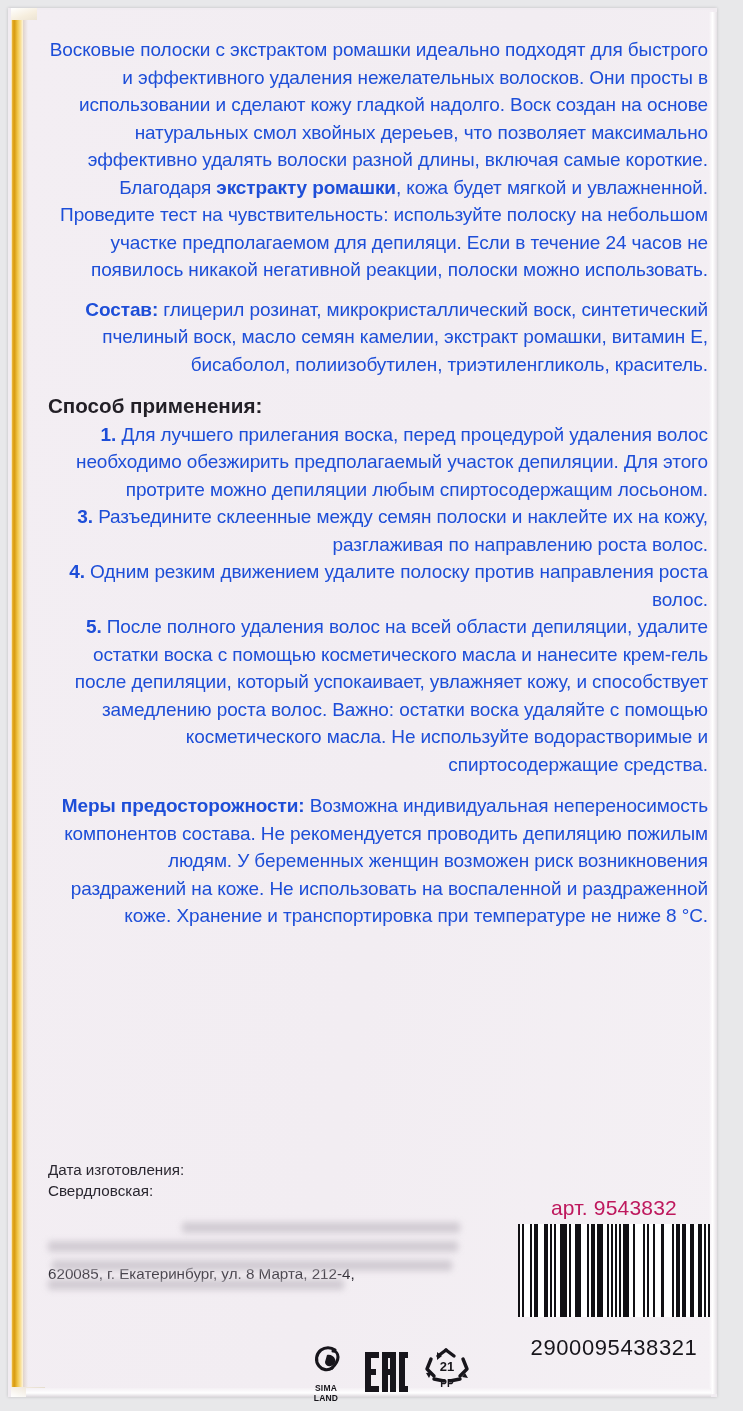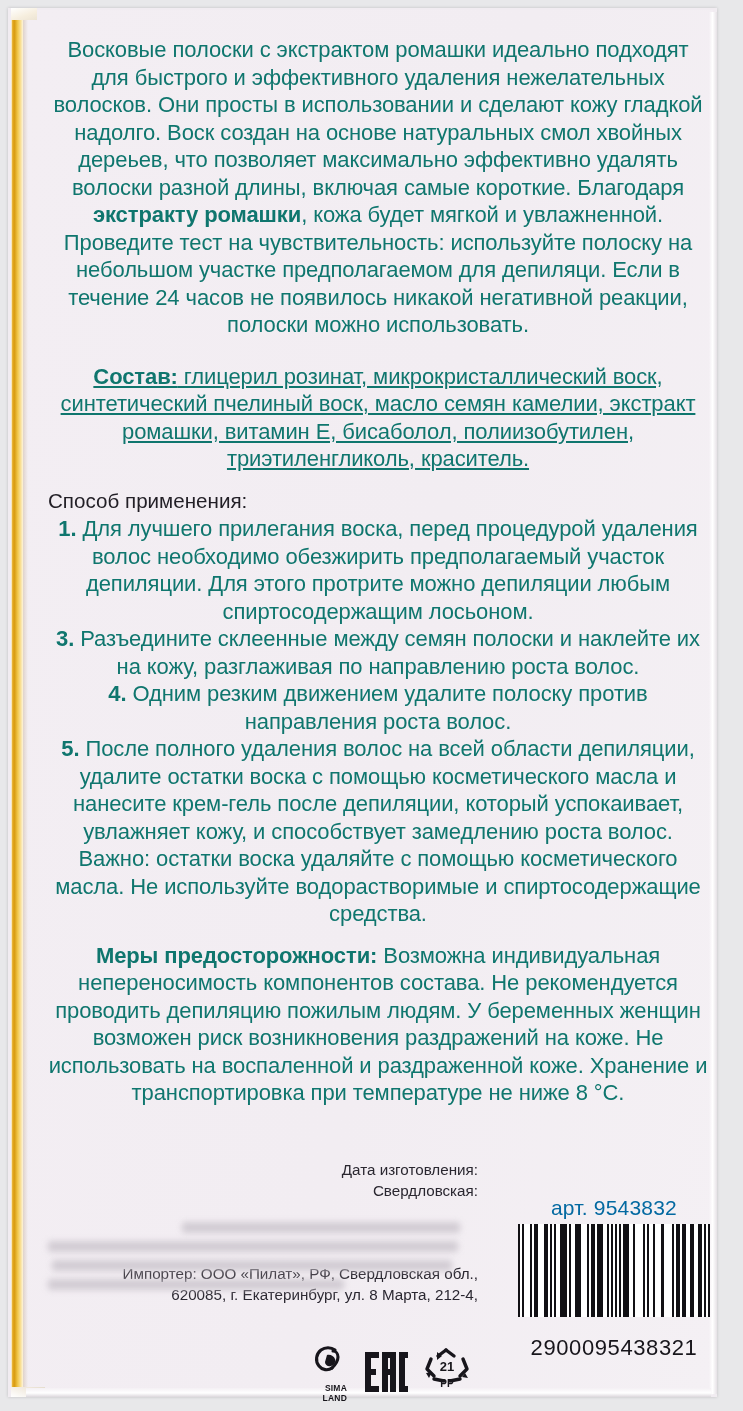--- a/index.html
+++ b/index.html
@@ -99,50 +99,49 @@
   #content {
     position: absolute;
     left: 40px;
     top: 28px;
     width: 660px;
     color: #221f26;
   }
 
   p.body-text {
     margin: 0 0 0 0;
-    font-size: 22px;
+    font-size: 19px;
     line-height: 27.5px;
     letter-spacing: -0.1px;
-    color: #0f766e;
-    text-align: center;
+    color: #1d4ed8;
+    text-align: right;
   }
   .blk { margin-bottom: 14px; }
   .hd { font-weight: bold; }
   .num { font-weight: bold; }
 
-  #composition-block { margin-top: 24px; text-decoration: underline; }
+  #composition-block { margin-top: 12px; }
   #usage-title {
     font-size: 20.6px;
     line-height: 27.5px;
-    font-weight: normal;
+    font-weight: bold;
     margin: 14px 0 0 0;
   }
   #usage-steps { margin-top: 1px; }
   #precautions-block { margin-top: 14px; }
 
   
   #fineprint {
     position: absolute;
     left: 40px;
     top: 1152px;
     width: 430px;
     font-size: 15.2px;
     line-height: 20.5px;
     color: #2a2730;
-    text-align: right;
   }
   #fineprint .ln { white-space: nowrap; }
 
   #manufacturer-line { position: relative; }
   
   #manufacturer-redacted {
     position: absolute;
     left: 0;
     top: 41px;
     width: 412px;
@@ -174,36 +173,36 @@
   }
   .icon-item { position: absolute; }
   #sima-land-icon { left: 0px;  top: 0px; }
   #eac-icon      { left: 59px; top: 2px; }
   #recycle-icon  { left: 119px; top: 1px; }
 
   .icon-caption {
     font-size: 8.5px;
     font-weight: bold;
     line-height: 9.5px;
-    text-align: right;
+    text-align: center;
     color: #17151b;
     letter-spacing: 0.2px;
   }
 
   
   #barcode-area {
     position: absolute;
     left: 508px;
     top: 1188px;
     width: 196px;
     text-align: center;
   }
   #article-number {
     font-size: 21px;
-    color: #0369a1;
+    color: #be185d;
     margin-bottom: 4px;
     letter-spacing: 0.2px;
   }
   #barcode-bars {
     height: 93px;
     width: 192px;
     margin: 0 auto;
     background-repeat: no-repeat;
     background-size: 100% 100%;
   }
@@ -251,21 +250,20 @@
     <div id="manufacturer-line">
       <div class="ln">Свердловская:</div>
       <div id="manufacturer-redacted">
         <i id="mr0"></i>
           <i id="mr1"></i>
           <i id="mr2"></i>
           <i id="mr3"></i>
       </div>
     </div>
     <div id="importer-block">
-      <div class="ln">Импортер: ООО «Пилат», РФ, Свердловская обл.,</div>
       <div class="ln">620085, г. Екатеринбург, ул. 8 Марта, 212-4,</div>
     </div>
   </div>
 
   <div id="icons-row">
 
     <div class="icon-item" id="sima-land-icon">
       <svg width="42" height="34" viewBox="0 0 42 34" aria-hidden="true">
         <path d="M30 4 C26 1 20 1 16 4 C11 8 10 15 14 20 C17 24 23 25 27 22" fill="none" stroke="#17151b" stroke-width="3.1" stroke-linecap="round"></path>
         <path d="M27 22 C30 19 33 15 33 11 C33 8 31 5 28 5" fill="none" stroke="#17151b" stroke-width="3.1" stroke-linecap="round"></path>

